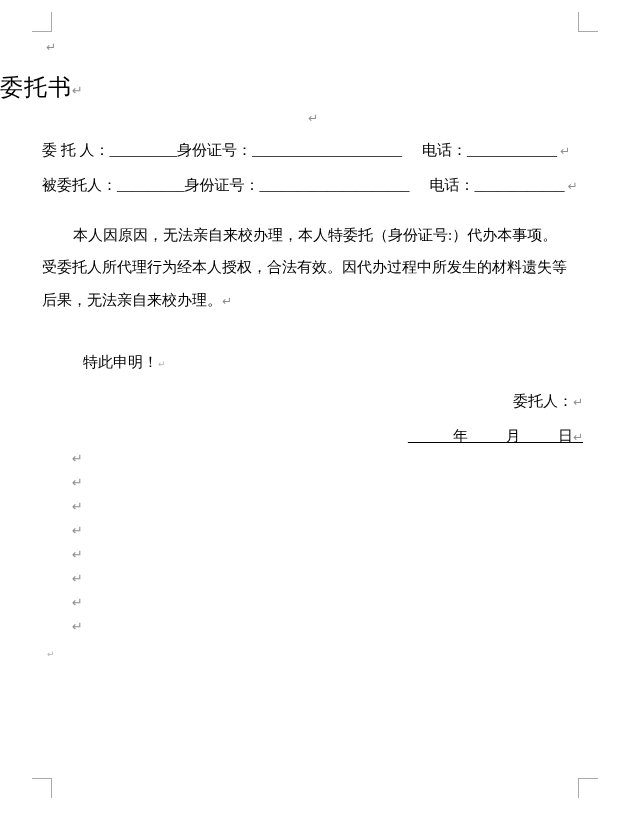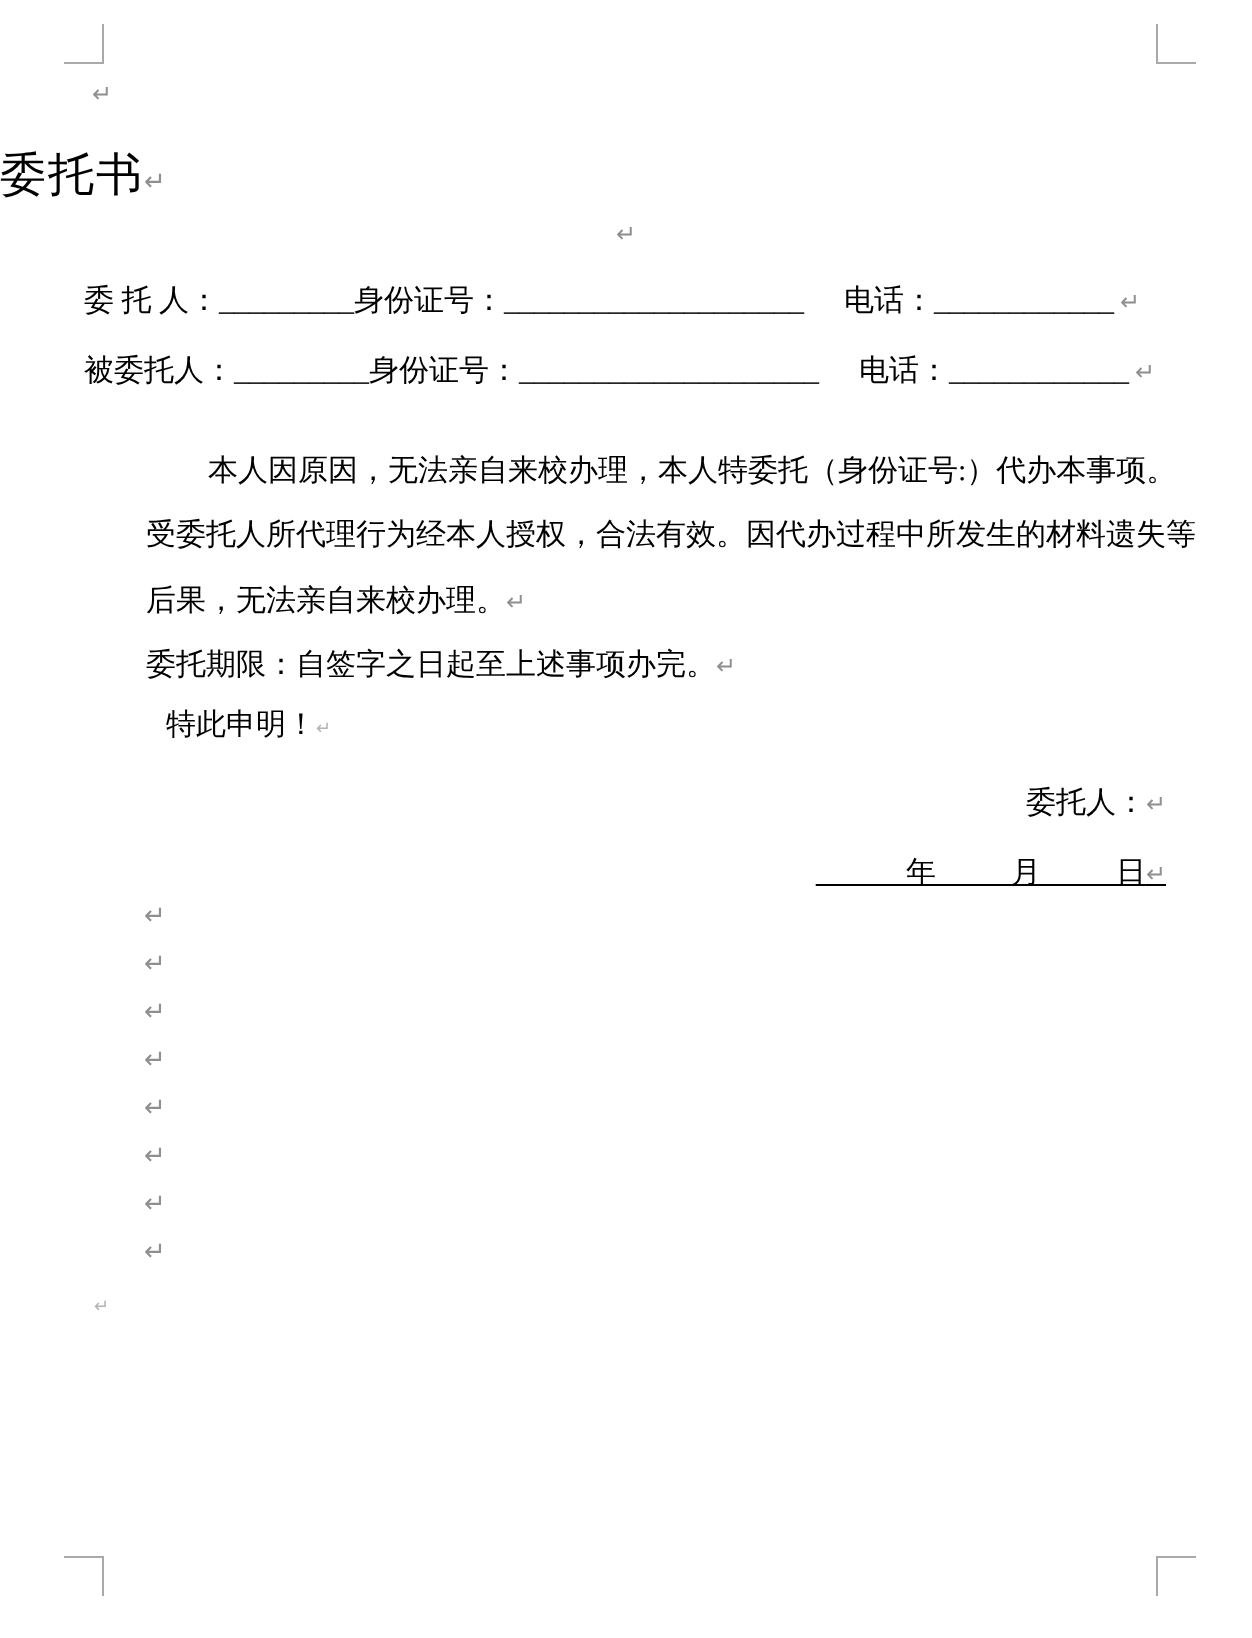--- a/index.html
+++ b/index.html
@@ -19,21 +19,21 @@
 
   .abs{position:absolute;white-space:nowrap;}
   .title-line{left:0;right:6px;top:72px;text-align:left;font-size:23px;letter-spacing:1px;}
   .title-line .mark{font-size:13px;letter-spacing:0;}
   .center-mark-line{left:0;right:0;top:108px;text-align:center;}
 
   .form-line{left:42px;font-size:15px;}
   .form-line .gap{margin-left:20px;}
   .form-line .mark{margin-left:3px;}
 
-  .body-line{left:42px;font-size:15px;margin-left:31px;}
+  .body-line{left:42px;font-size:15px;}
   .indent{padding-left:31px;}
   .decl-line{left:83px;font-size:15px;}
 
   .sign-line{right:43px;font-size:15px;text-align:right;}
 
   .empty-marks{position:absolute;left:72px;top:447px;}
   .empty-marks .mark{display:block;height:24px;line-height:24px;font-size:13px;}
 </style>
 </head>
 <body>
@@ -62,23 +62,20 @@
   <div class="abs form-line" style="top:176px;">
     <span>被委托人：</span><span>_________</span><span>身份证号：</span><span>____________________</span><span class="gap">电话：</span><span>____________</span><span class="mark">↵</span>
   </div>
 
   <div class="abs body-line indent" style="top:226px;">本人因原因，无法亲自来校办理，本人特委托（身份证号:）代办本事项。</div>
   <div class="abs body-line" style="top:258px;">受委托人所代理行为经本人授权，合法有效。因代办过程中所发生的材料遗失等</div>
   <div class="abs body-line" style="top:291px;">
     <span>后果，无法亲自来校办理。</span><span class="mark">↵</span>
   </div>
 
-  <div class="abs body-line" style="top:323px;">
-    <span>委托期限：自签字之日起至上述事项办完。</span><span class="mark">↵</span>
-  </div>
 
   <div class="abs decl-line" style="top:353px;">
     <span>特此申明！</span><span class="mark small">↵</span>
   </div>
 
   <div class="abs sign-line" style="top:392px;">
     <span>委托人：</span><span class="mark">↵</span>
   </div>
 
   <div class="abs sign-line" style="top:427px;text-decoration:underline;">

